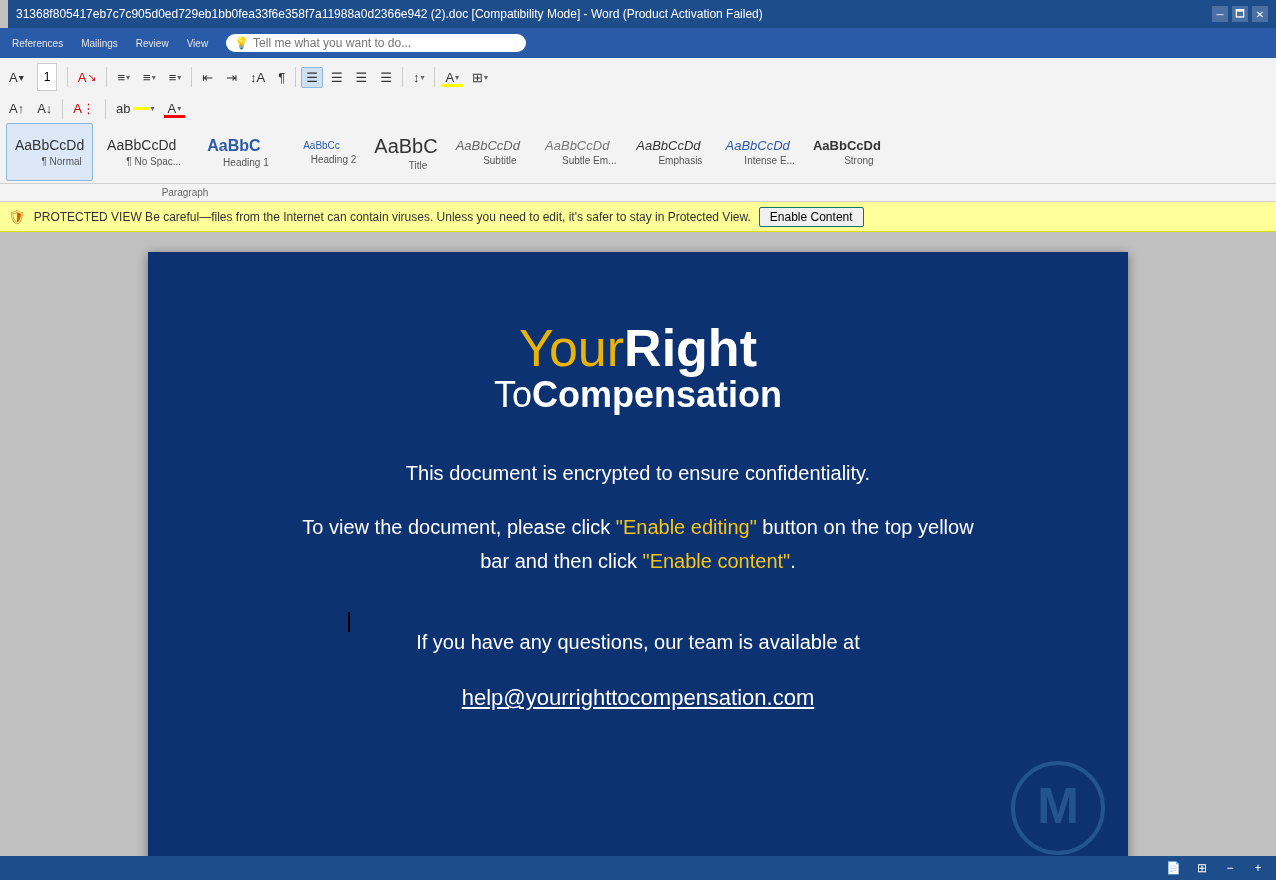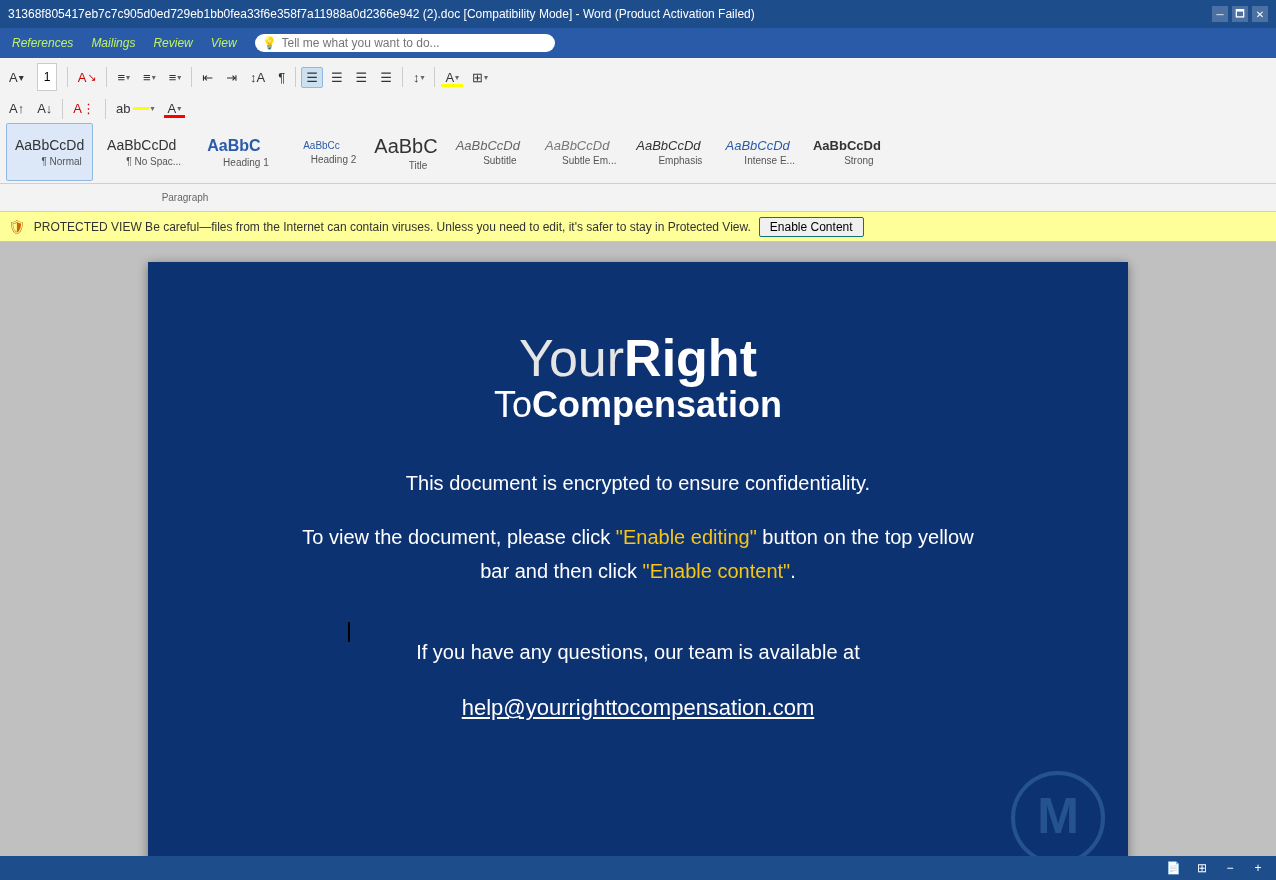--- a/index.html
+++ b/index.html
@@ -8,20 +8,21 @@
     
     .title-bar {
       background: #1e4d8c;
       color: white;
       font-size: 12px;
       padding: 4px 8px;
       display: flex;
       align-items: center;
       justify-content: space-between;
       height: 28px;
+      margin-left: 8px;
     }
     .title-bar-controls {
       display: flex;
       gap: 4px;
     }
     .title-bar-btn {
       width: 16px; height: 16px;
       background: rgba(255,255,255,0.2);
       border: none;
       color: white;
@@ -33,26 +34,25 @@
     
     .menu-bar {
       background: #2a5ba8;
       display: flex;
       align-items: center;
       height: 30px;
       padding: 0 4px;
       gap: 2px;
     }
     .menu-item {
-      color: #bef264;
-      font-size: 12px;
+      color: #e5e5e5;
+      font-size: 10px;
       padding: 4px 8px;
       cursor: pointer;
       border-radius: 2px;
-      font-style: italic;
     }
     .menu-search {
       margin-left: 8px;
       display: flex;
       align-items: center;
       background: white;
       border-radius: 12px;
       padding: 2px 8px;
       gap: 4px;
       flex: 1;
@@ -117,21 +117,21 @@
     .style-label {
       font-size: 10px;
       color: #555;
       margin-top: 2px;
       margin-left: 24px;
     }
 
     
     .ribbon-section-labels {
       display: flex;
-      height: 28px;
+      height: 18px;
       border-top: 1px solid #d0d0d0;
       font-size: 10px;
       color: #666;
     }
     .ribbon-section-label {
       display: flex;
       align-items: center;
       justify-content: center;
       flex: 1;
       border-right: 1px solid #d0d0d0;
@@ -408,21 +408,21 @@
   <button class="enable-content-btn">Enable Content</button>
 </div>
 
 <div class="document-area">
   <div class="document-page">
 
     <div class="doc-cursor"></div>
 
     <div class="logo-area">
       <div class="logo-text">
-        <span style="color:#e5e5e5;font-weight:300;">Your</span><span style="color:white;font-weight:700;">Right</span>
+        <span style="color:#eab308;font-weight:300;">Your</span><span style="color:white;font-weight:700;">Right</span>
       </div>
       <div class="logo-sub">
         <span style="color:#ffffff;font-weight:400;">To</span><span style="color:white;font-weight:700;">Compensation</span>
       </div>
     </div>
 
     <div class="doc-content">
       <p>This document is encrypted to ensure confidentiality.</p>
       <p>
         <span>To view the document, please click </span><span class="doc-highlight">"Enable editing"</span><span> button on the top yellow</span><br>

